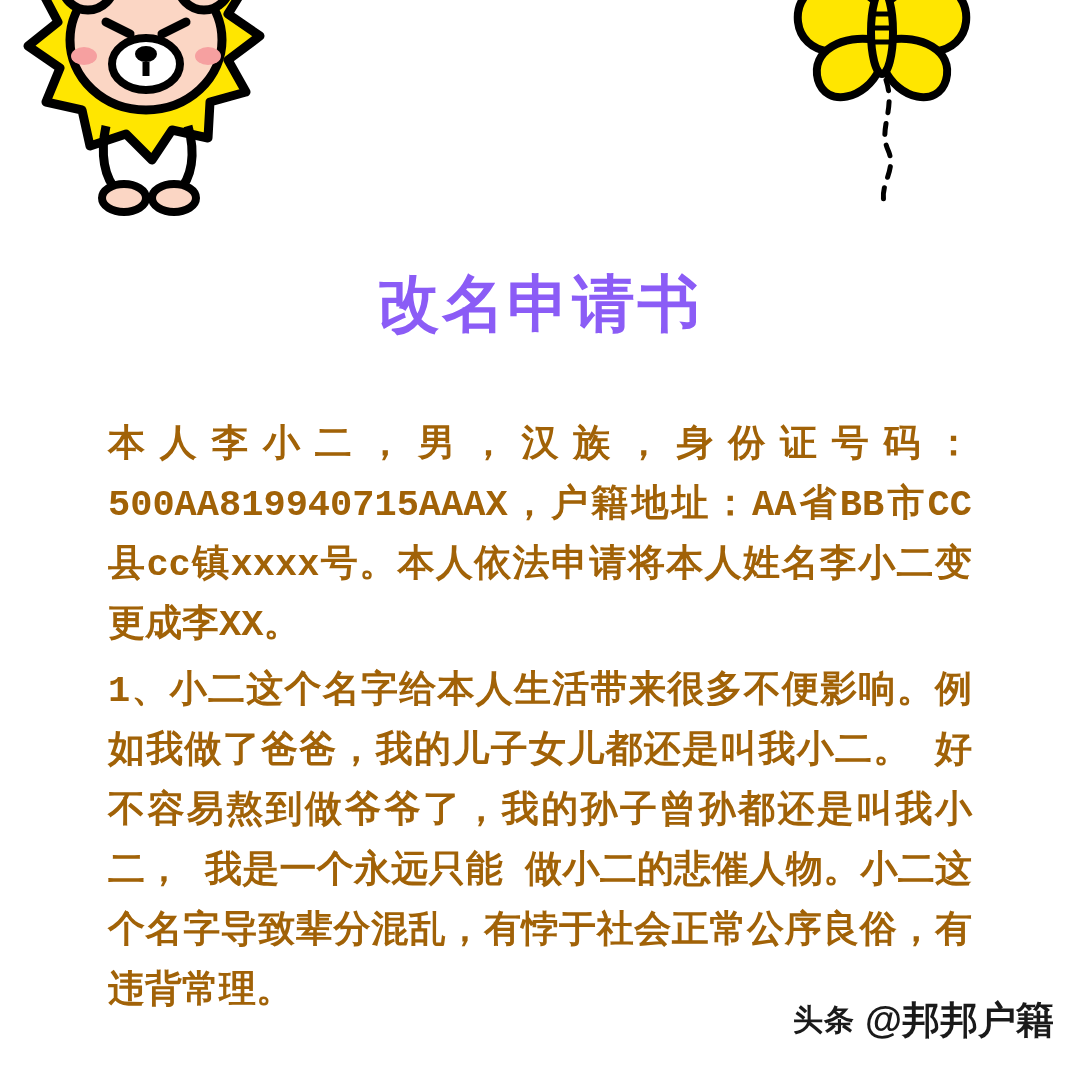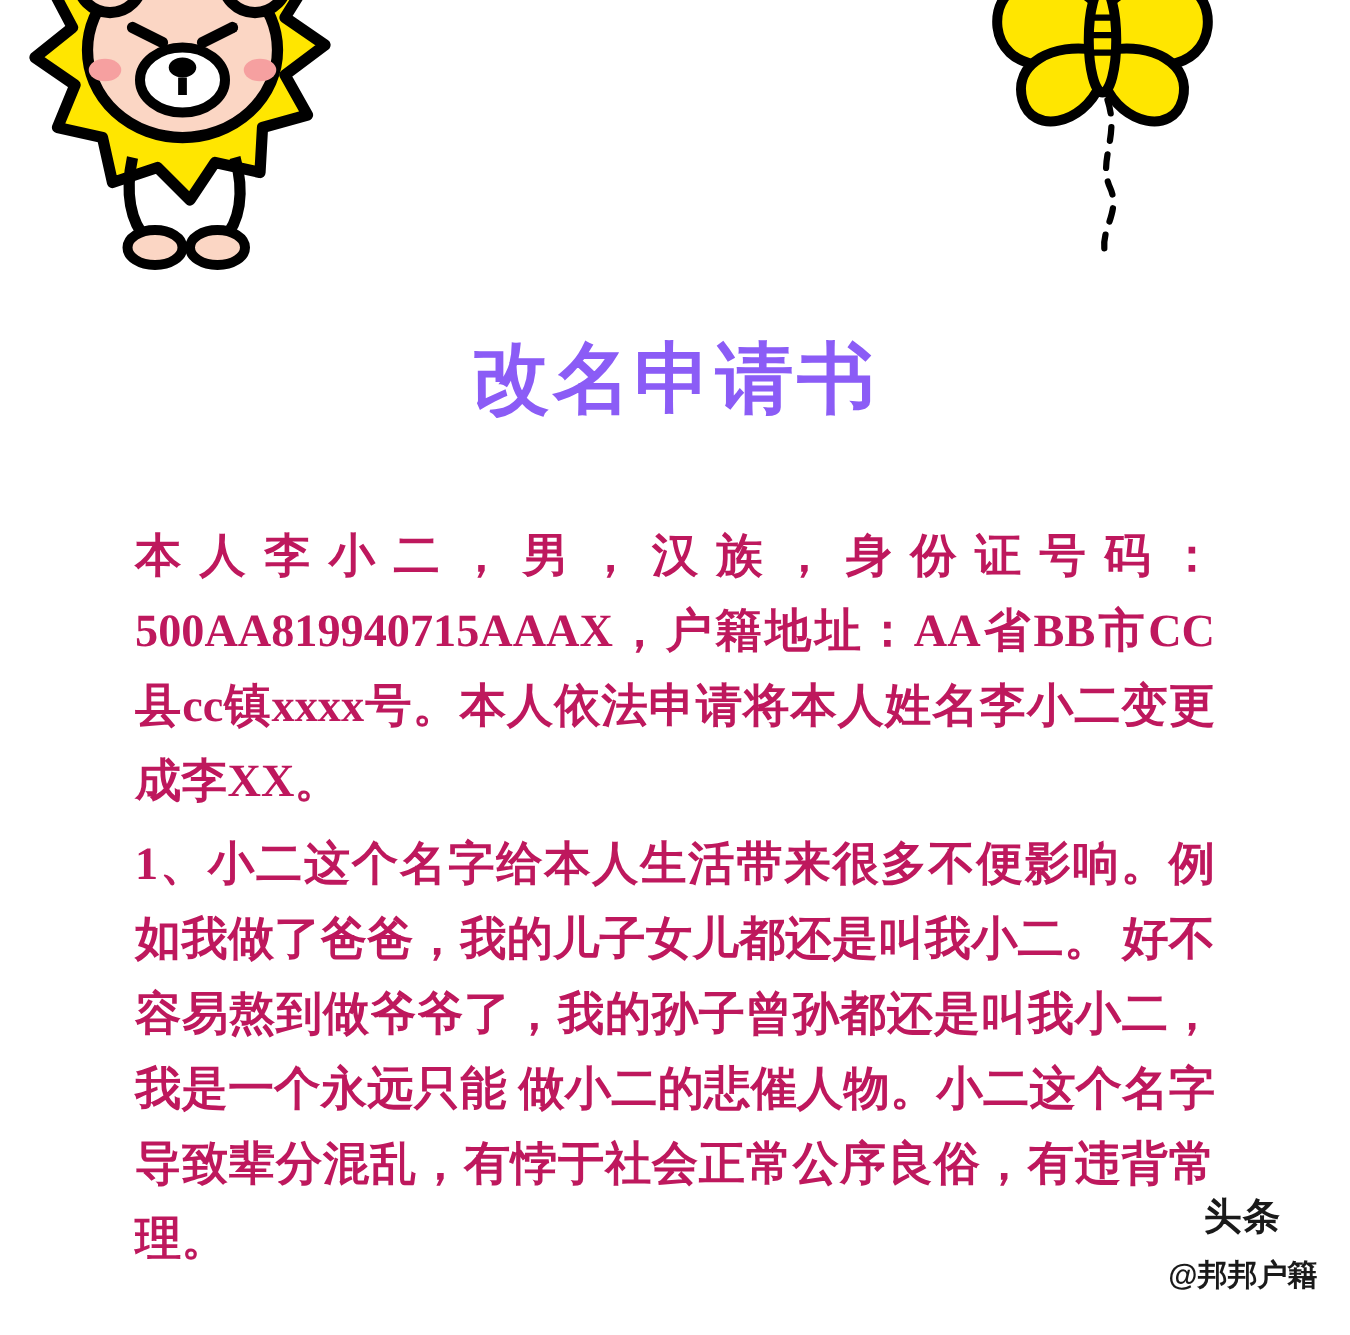--- a/index.html
+++ b/index.html
@@ -53,49 +53,48 @@
     line-height: 1.1;
   }
 
   .doc-paragraphs {
     padding: 0 108px 0 108px;
   }
 
   .para {
     font-size: 37px;
     font-weight: bold;
-    color: #be185d;
+    color: #a16207;
     line-height: 1.62;
     margin: 0 0 6px 0;
     text-align: justify;
     text-justify: inter-ideograph;
-    font-family: Liberation Serif, serif;
+    font-family: Liberation Mono, monospace;
   }
 
   
   .credit {
     position: absolute;
     right: 26px;
-    bottom: 32px;
+    bottom: 22px;
     display: flex;
     align-items: center;
     gap: 10px;
     color: #1a1a1a;
     font-size: 30px;
     font-weight: bold;
     font-family: "Liberation Sans", sans-serif;
-    flex-direction: column;
   }
   .credit .logo {
     font-size: 30px;
     font-weight: bold;
     letter-spacing: 1px;
   }
   .credit .handle {
-    font-size: 24px;
+    font-size: 38px;
     font-weight: bold;
     letter-spacing: 0px;
   }
 </style>
 </head>
 <body>
 
 <svg id="deco-left" class="deco" viewBox="0 0 420 290" xmlns="http://www.w3.org/2000/svg">
 
   <path d="M10,-20 C40,-50 110,-55 140,-18 C175,-40 215,-10 205,20 L10,20 Z" fill="#A8D8F0" stroke="#000" stroke-width="6"></path>

